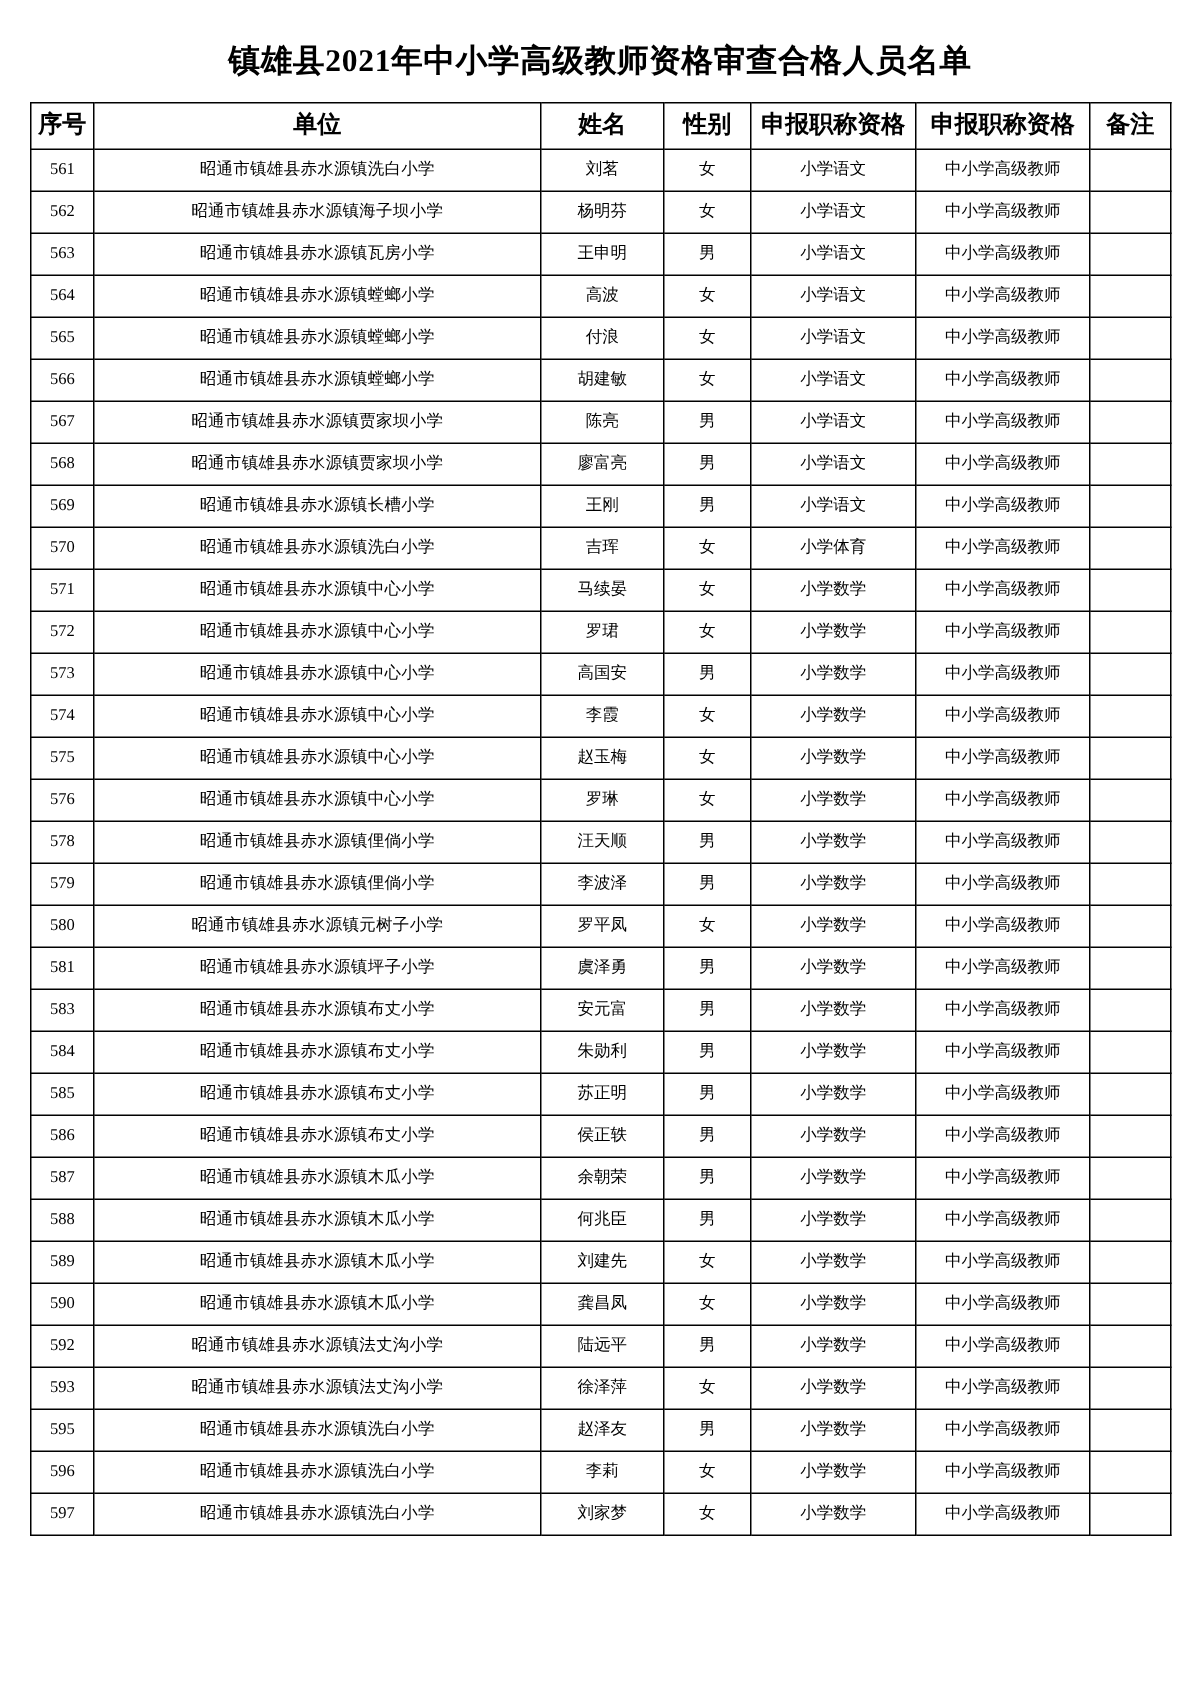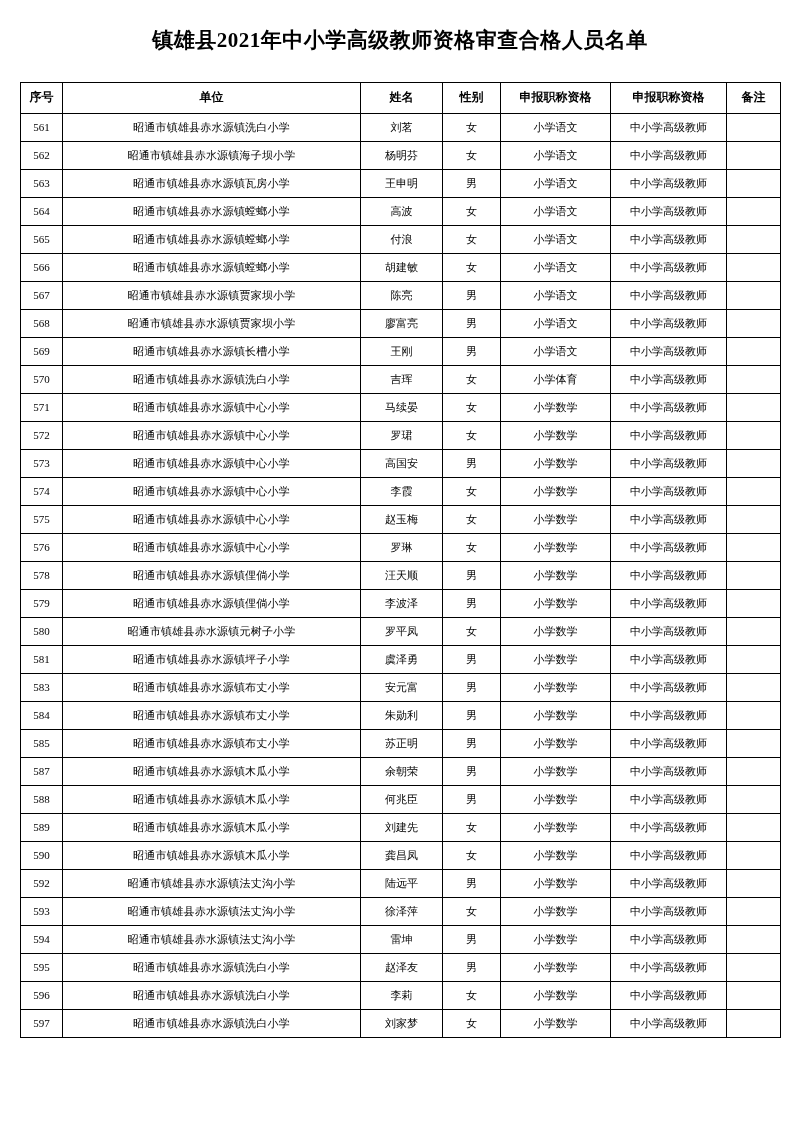--- a/index.html
+++ b/index.html
@@ -18,21 +18,21 @@
     min-height: 1132px;
     box-sizing: border-box;
     padding: 22px 20px 10px 20px;
     background: #ffffff;
   }
   .doc-title {
     text-align: center;
     font-size: 21px;
     font-weight: bold;
     letter-spacing: 0.5px;
-    margin: 4px 0 28px 0;
+    margin: 4px 0 14px 0;
     font-family: "Liberation Serif", "DejaVu Serif", serif;
   }
   table.roster {
     border-collapse: collapse;
     width: 760px;
     margin: 0 auto;
     table-layout: fixed;
   }
   table.roster th,
   table.roster td {
@@ -41,21 +41,21 @@
     vertical-align: middle;
     font-size: 11px;
     line-height: 1.1;
     padding: 0;
     height: 27px;
     overflow: hidden;
     white-space: nowrap;
   }
   table.roster thead th {
     font-weight: bold;
-    font-size: 12px;
+    font-size: 16px;
     height: 30px;
   }
   col.c-seq    { width: 42px; }
   col.c-unit   { width: 298px; }
   col.c-name   { width: 82px; }
   col.c-gender { width: 58px; }
   col.c-major  { width: 110px; }
   col.c-cert   { width: 116px; }
   col.c-note   { width: 54px; }
   td.unit {
@@ -293,20 +293,29 @@
         <tr>
           <td class="seq">585</td>
           <td class="unit">昭通市镇雄县赤水源镇布丈小学</td>
           <td class="name">苏正明</td>
           <td class="gender">男</td>
           <td class="major">小学数学</td>
           <td class="cert">中小学高级教师</td>
           <td class="note"></td>
         </tr>
         <tr>
+          <td class="seq">586</td>
+          <td class="unit">昭通市镇雄县赤水源镇布丈小学</td>
+          <td class="name">侯正轶</td>
+          <td class="gender">男</td>
+          <td class="major">小学数学</td>
+          <td class="cert">中小学高级教师</td>
+          <td class="note"></td>
+        </tr>
+        <tr>
           <td class="seq">587</td>
           <td class="unit">昭通市镇雄县赤水源镇木瓜小学</td>
           <td class="name">余朝荣</td>
           <td class="gender">男</td>
           <td class="major">小学数学</td>
           <td class="cert">中小学高级教师</td>
           <td class="note"></td>
         </tr>
         <tr>
           <td class="seq">588</td>
@@ -342,29 +351,20 @@
           <td class="gender">男</td>
           <td class="major">小学数学</td>
           <td class="cert">中小学高级教师</td>
           <td class="note"></td>
         </tr>
         <tr>
           <td class="seq">593</td>
           <td class="unit">昭通市镇雄县赤水源镇法丈沟小学</td>
           <td class="name">徐泽萍</td>
           <td class="gender">女</td>
-          <td class="major">小学数学</td>
-          <td class="cert">中小学高级教师</td>
-          <td class="note"></td>
-        </tr>
-        <tr>
-          <td class="seq">594</td>
-          <td class="unit">昭通市镇雄县赤水源镇法丈沟小学</td>
-          <td class="name">雷坤</td>
-          <td class="gender">男</td>
           <td class="major">小学数学</td>
           <td class="cert">中小学高级教师</td>
           <td class="note"></td>
         </tr>
         <tr>
           <td class="seq">595</td>
           <td class="unit">昭通市镇雄县赤水源镇洗白小学</td>
           <td class="name">赵泽友</td>
           <td class="gender">男</td>
           <td class="major">小学数学</td>

